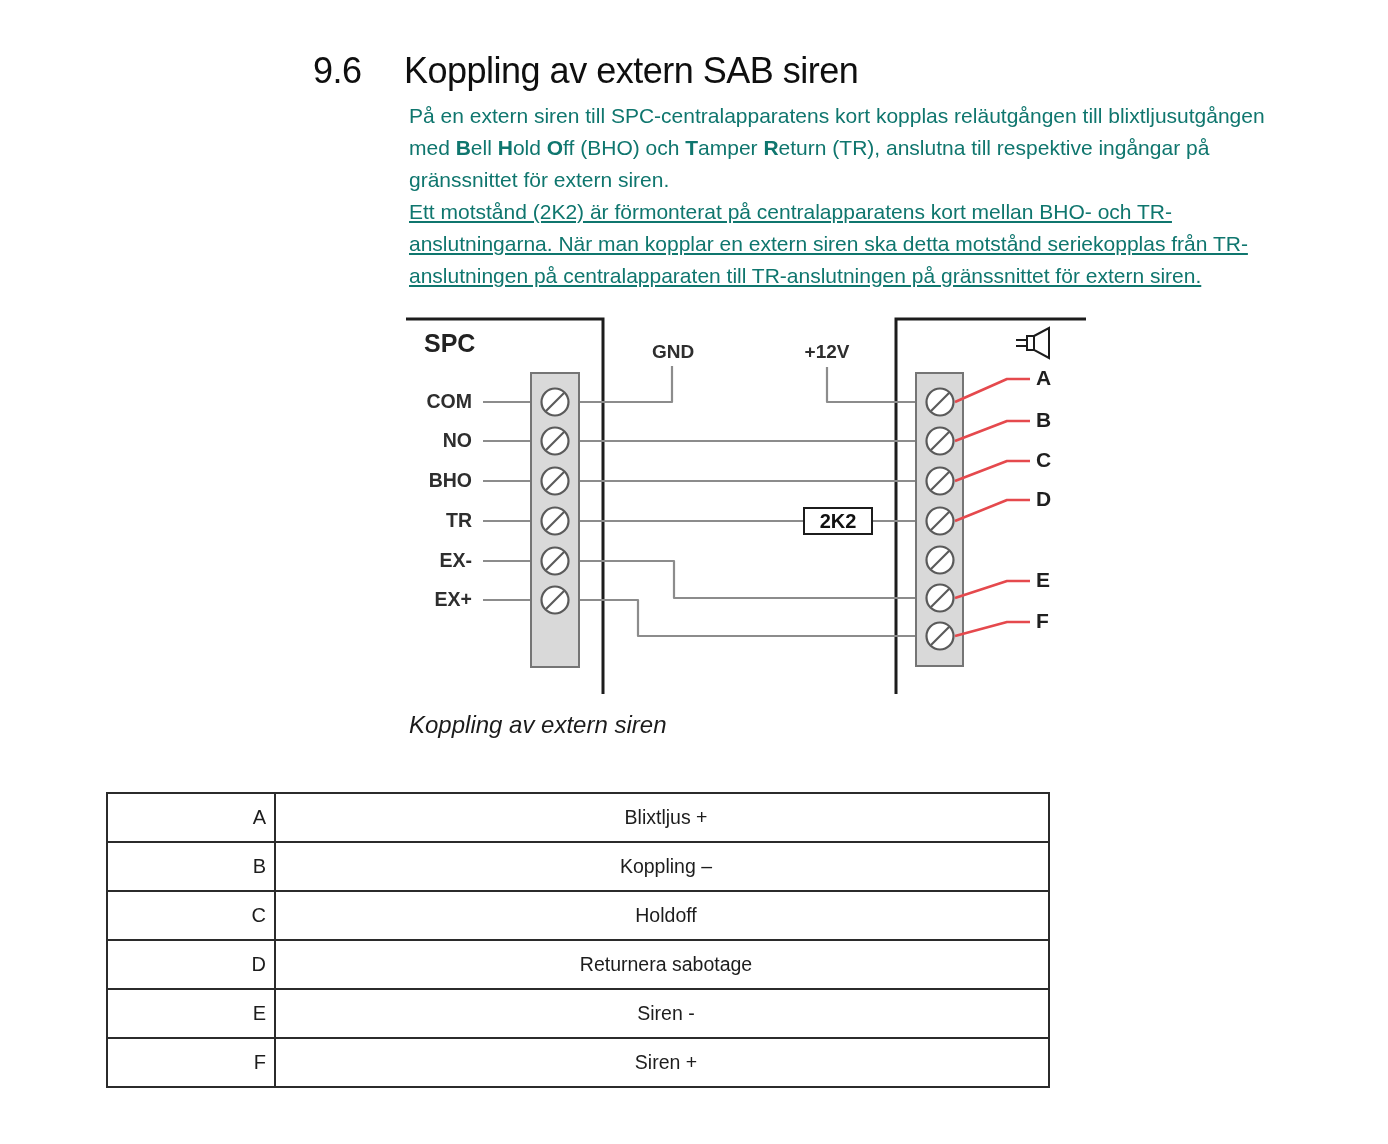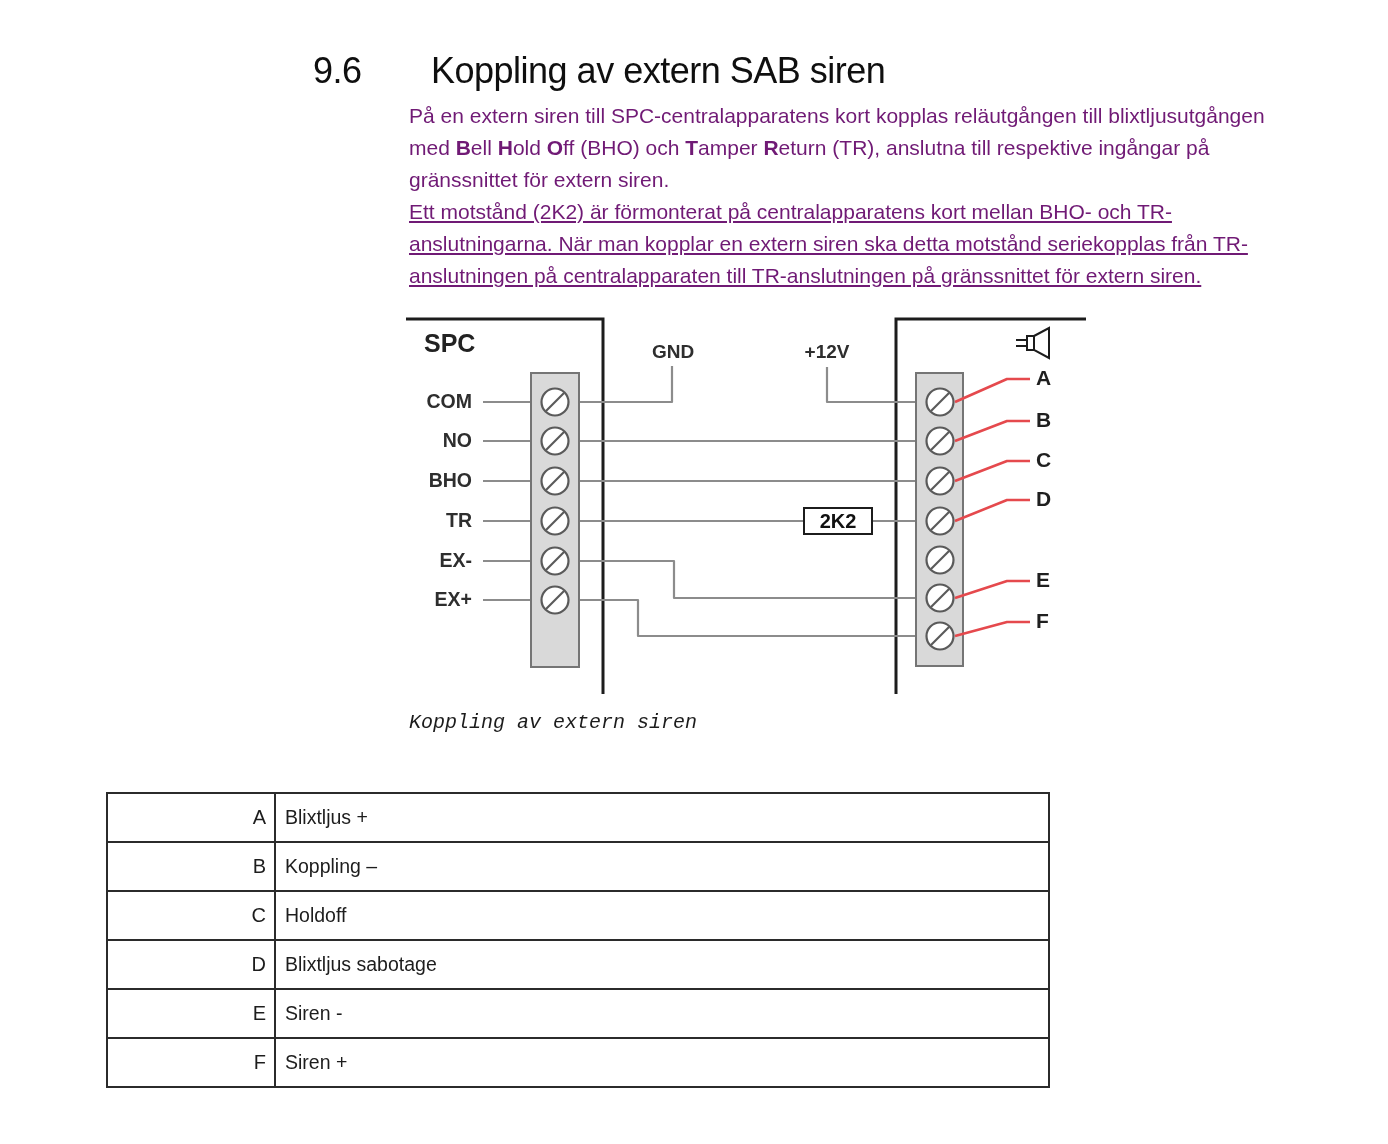--- a/index.html
+++ b/index.html
@@ -10,33 +10,33 @@
     font-family:"Liberation Sans","DejaVu Sans",sans-serif;
     color:#1a1a1a;
     overflow:hidden;
   }
   .abs{position:absolute;}
   .h-number{
     left:313px;top:50px;
     font-size:36px;font-weight:400;color:#0f0f0f;letter-spacing:-0.5px;
   }
   .h-title{
-    left:431px;top:50px;
+    left:404px;top:50px;
     font-size:36px;font-weight:400;color:#0f0f0f;letter-spacing:-0.5px;
   }
   .body-par{
     left:409px;width:862px;
-    font-size:21px;line-height:32px;color:#701a75;
+    font-size:21px;line-height:32px;color:#0f766e;
   }
   .p1{top:100px;}
   .p2{top:196px;text-decoration:underline;}
   .body-par b{font-weight:700;}
   .fig-caption{
     left:409px;top:711px;
-    font-size:20px;font-style:italic;font-weight:500;color:#1c1c1c;font-family:Liberation Mono, monospace;
+    font-size:24px;font-style:italic;font-weight:500;color:#1c1c1c;
   }
   .diagram-svg{left:398px;top:313px;}
   svg text{font-family:"Liberation Sans","DejaVu Sans",sans-serif;}
   .t-strip{fill:#d9d9d9;stroke:#757575;stroke-width:2;}
   .screw{fill:#ffffff;stroke:#5a5a5a;stroke-width:2.2;}
   .wire{stroke:#8c8c8c;stroke-width:2.2;fill:none;stroke-linejoin:round;}
   .outline{stroke:#1c1c1c;stroke-width:3;fill:none;stroke-linejoin:miter;}
   .leader{stroke:#e5494d;stroke-width:2.6;fill:none;stroke-linejoin:round;}
   .pinlabel{font-size:19.5px;font-weight:600;fill:#2e2e2e;}
   .toplabel{font-size:19px;font-weight:600;fill:#2e2e2e;}
@@ -44,21 +44,21 @@
   .letterlabel{font-size:21px;font-weight:600;fill:#1f1f1f;}
   .resistor-rect{fill:#ffffff;stroke:#1c1c1c;stroke-width:2;}
   .resistor-text{font-size:20px;font-weight:700;fill:#111111;}
   .speaker{stroke:#1c1c1c;stroke-width:2;fill:none;stroke-linejoin:miter;}
   .conn-table{
     left:106px;top:792px;
   }
   table{border-collapse:collapse;table-layout:fixed;width:944px;}
   td{
     border:2px solid #2b2b2b;height:45px;vertical-align:middle;
-    color:#1d1d1d;background:#ffffff;
+    color:#1d1d1d;background:#ffffff;text-align:center;
   }
   td.key{width:157px;text-align:right;padding-right:8px;font-size:20px;}
   td.val{padding-left:9px;font-size:19.5px;}
 </style>
 </head>
 <body>
 
 <div class="page">
 
   <div class="abs h-number">9.6</div>
@@ -214,21 +214,21 @@
         <tr>
           <td class="key">B</td>
           <td class="val">Koppling –</td>
         </tr>
         <tr>
           <td class="key">C</td>
           <td class="val">Holdoff</td>
         </tr>
         <tr>
           <td class="key">D</td>
-          <td class="val">Blixtljus sabotage</td>
+          <td class="val">Returnera sabotage</td>
         </tr>
         <tr>
           <td class="key">E</td>
           <td class="val">Siren -</td>
         </tr>
         <tr>
           <td class="key">F</td>
           <td class="val">Siren +</td>
         </tr>
       </tbody>

